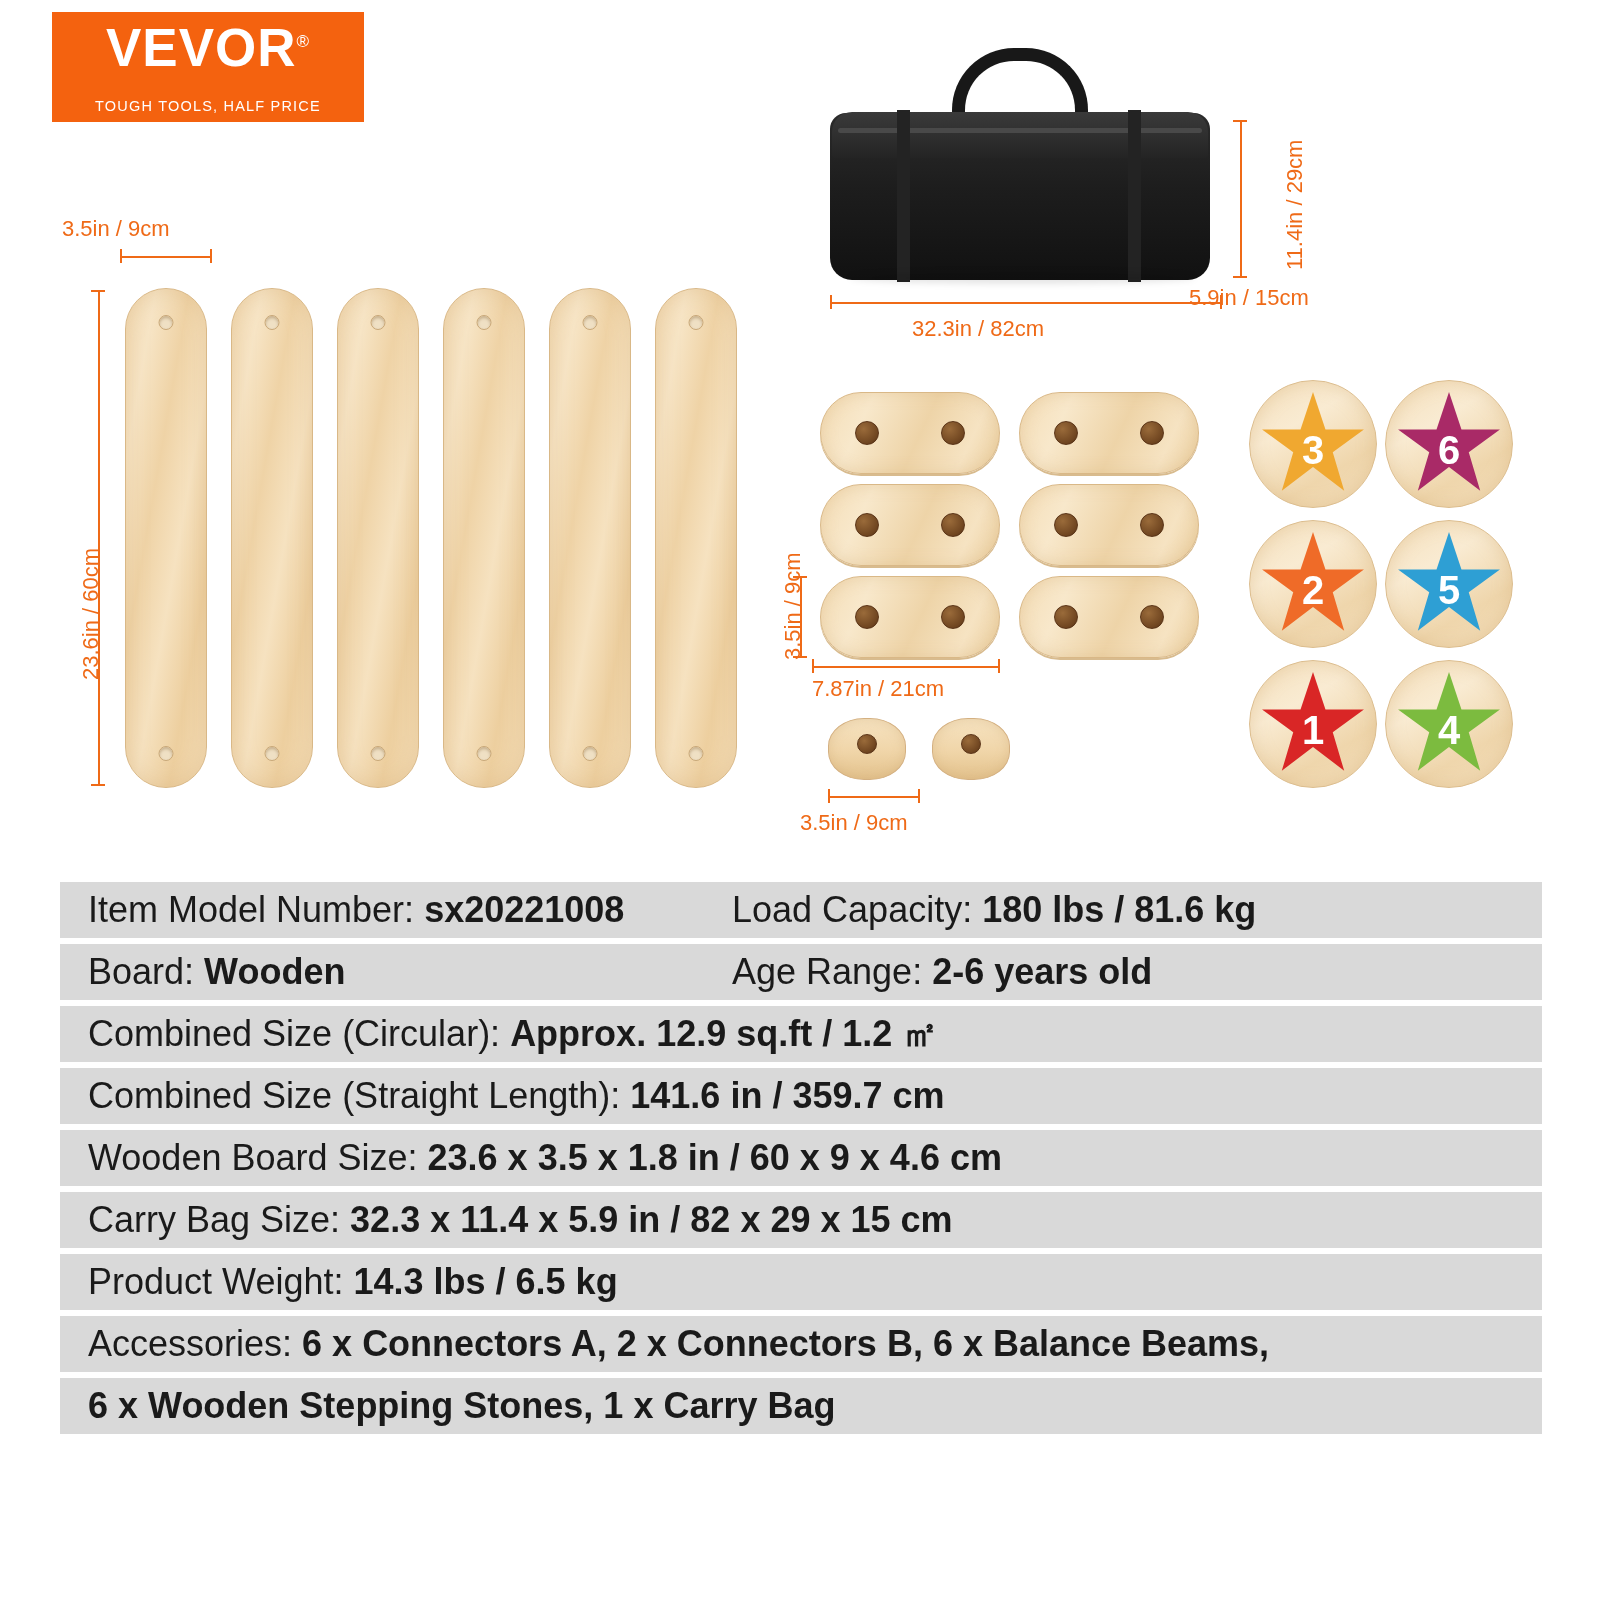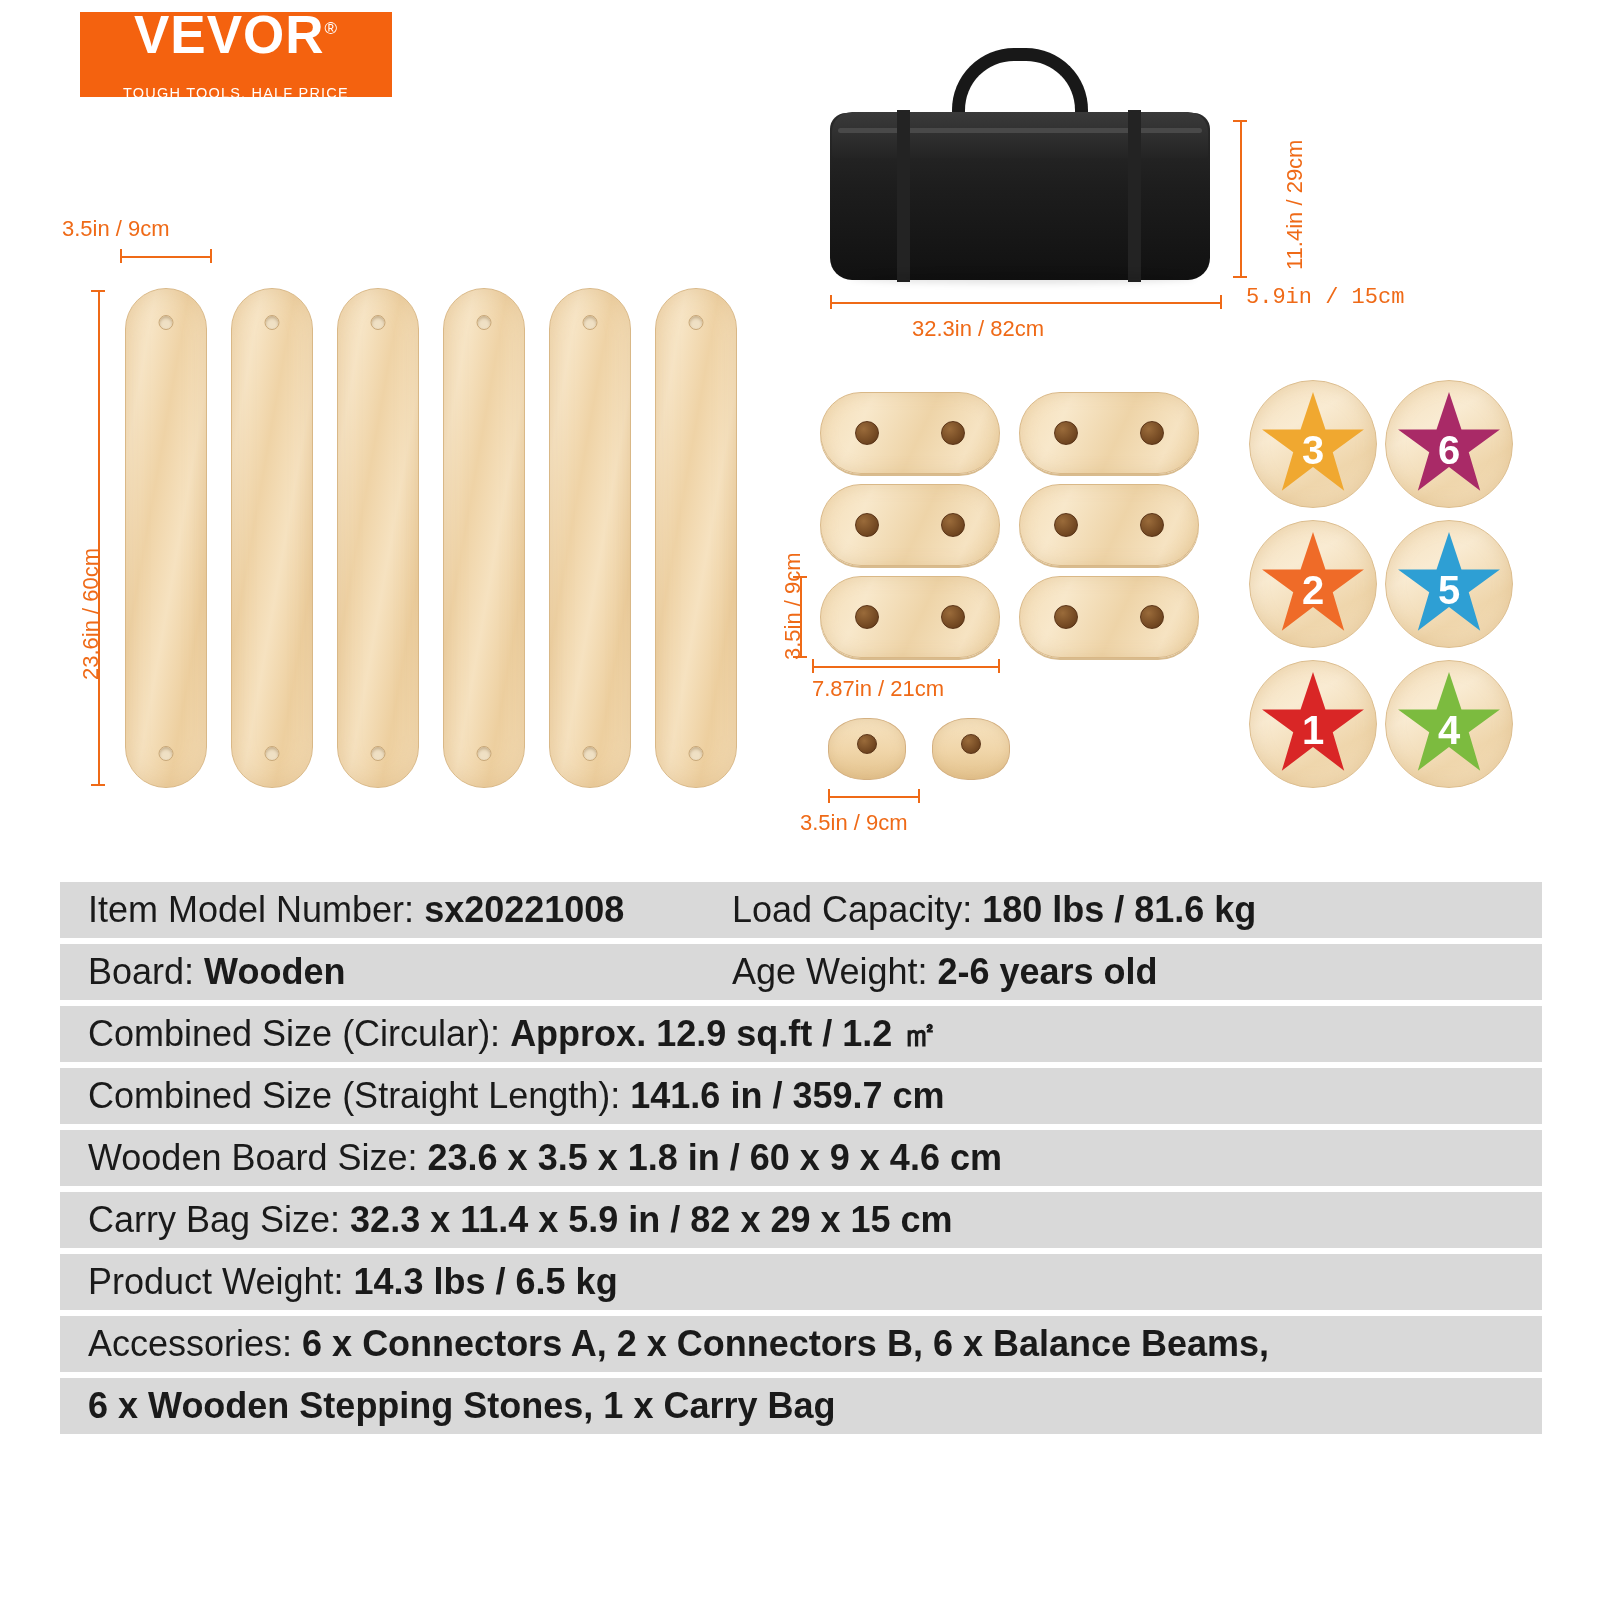--- a/index.html
+++ b/index.html
@@ -7,22 +7,22 @@
     margin: 0; padding: 0;
     width: 1600px; height: 1600px;
     background: #ffffff;
     font-family: "Liberation Sans", sans-serif;
     overflow: hidden;
   }
   .page { position: relative; width: 1600px; height: 1600px; }
 
   
   .logo-box {
-    position: absolute; left: 80px; top: 12px;
-    width: 312px; height: 85px;
+    position: absolute; left: 52px; top: 12px;
+    width: 312px; height: 110px;
     background: #f4620f;
     display: flex; flex-direction: column;
     align-items: center; justify-content: center;
   }
   .logo-word {
     color: #ffffff; font-weight: bold; font-size: 53px;
     letter-spacing: 1px; line-height: 1; position: relative;
     font-family: "Liberation Sans", sans-serif;
   }
   .logo-reg { font-size: 17px; vertical-align: super; font-weight: normal; }
@@ -212,21 +212,21 @@
   <div class="bag-zip"></div>
   <div class="strap" style="left:897px; top:110px; height:172px;"></div>
   <div class="strap" style="left:1128px; top:110px; height:172px;"></div>
   <div class="bag-shadow"></div>
 
   <div class="rule v" style="left:1240px; top:120px; height:158px;"></div>
   <div class="tick h" style="left:1233px; top:120px;"></div>
   <div class="tick h" style="left:1233px; top:276px;"></div>
   <div class="dim vert" style="left:1282px; top:270px;">11.4in / 29cm</div>
 
-  <div class="dim" style="left:1246px; top:285px;font-family:Liberation Mono, monospace;">5.9in / 15cm</div>
+  <div class="dim" style="left:1189px; top:285px;">5.9in / 15cm</div>
 
   <div class="rule h" style="left:830px; top:302px; width:392px;"></div>
   <div class="tick v" style="left:830px; top:295px;"></div>
   <div class="tick v" style="left:1220px; top:295px;"></div>
   <div class="dim" style="left:912px; top:316px;">32.3in / 82cm</div>
 
   <div class="pad" style="left:820px; top:392px;">
     <div class="peg l"></div>
     <div class="peg r"></div>
   </div>
@@ -306,21 +306,21 @@
 
   <div class="spec-wrap">
 
     <div class="spec-row">
       <div class="cell"><span class="lbl">Item Model Number: </span><span class="val">sx20221008</span></div>
       <div class="cell col2"><span class="lbl">Load Capacity: </span><span class="val">180 lbs / 81.6 kg</span></div>
     </div>
 
     <div class="spec-row">
       <div class="cell"><span class="lbl">Board: </span><span class="val">Wooden</span></div>
-      <div class="cell col2"><span class="lbl">Age Weight: </span><span class="val">2-6 years old</span></div>
+      <div class="cell col2"><span class="lbl">Age Range: </span><span class="val">2-6 years old</span></div>
     </div>
 
     <div class="spec-row">
       <div class="cell"><span class="lbl">Combined Size (Circular): </span><span class="val">Approx. 12.9 sq.ft / 1.2 ㎡</span></div>
     </div>
 
     <div class="spec-row">
       <div class="cell"><span class="lbl">Combined Size (Straight Length): </span><span class="val">141.6 in / 359.7 cm</span></div>
     </div>
 

